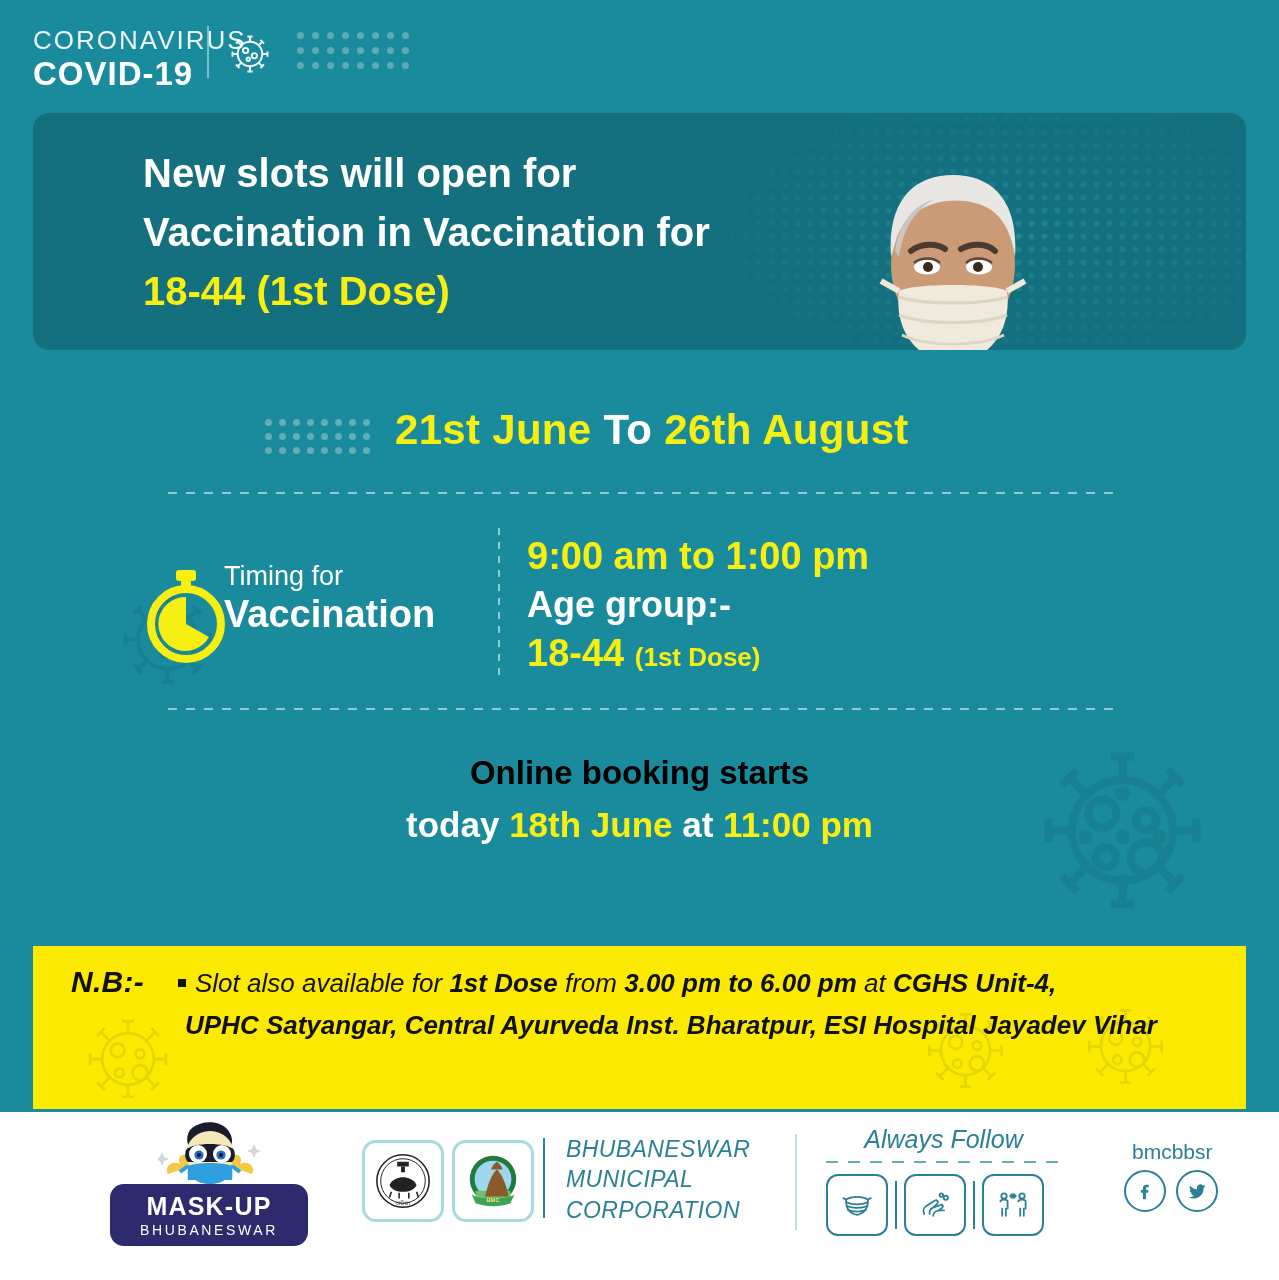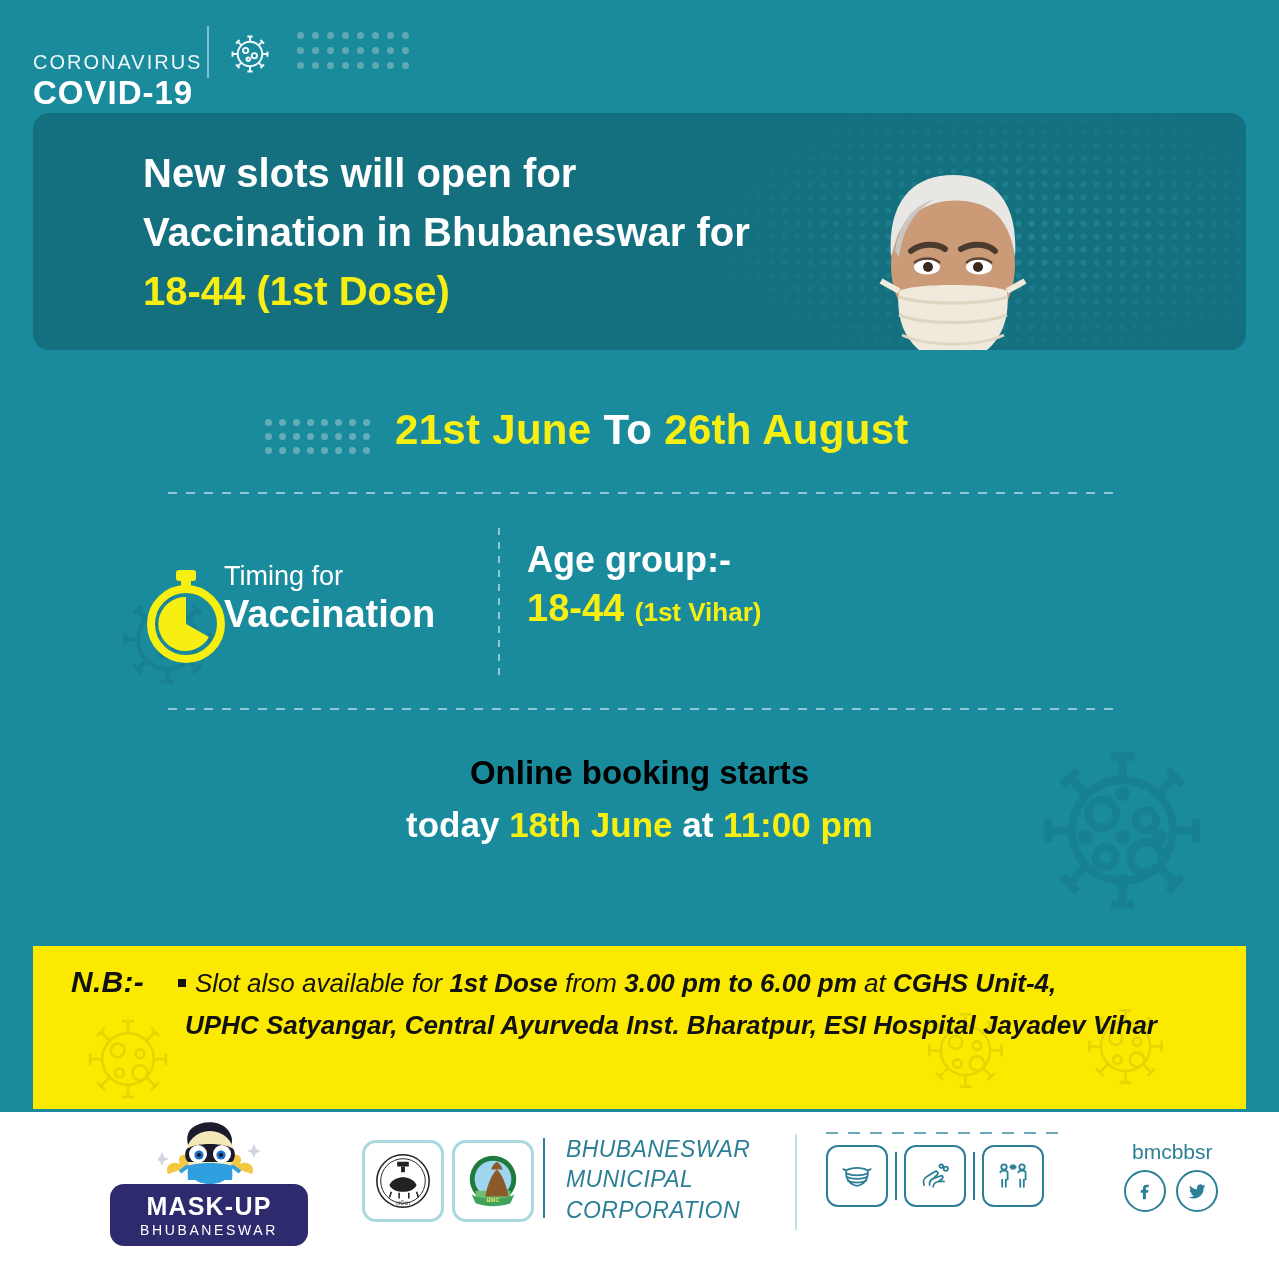--- a/index.html
+++ b/index.html
@@ -7,21 +7,21 @@
     width:1279px;height:1280px;
     font-family:"Liberation Sans", sans-serif;
     background:#1b8c9b;
     overflow:hidden;
   }
   .poster{position:relative;width:1279px;height:1280px;background:#1a8b9d;overflow:hidden;}
 
   
   .topbar{position:absolute;left:0;top:0;width:1279px;height:110px;}
   .cv-wrap{position:absolute;left:33px;top:27px;color:#ffffff;line-height:1;}
-  .cv-small{font-size:20px;letter-spacing:2.0px;font-weight:400;color:#eaf6f7;margin-top:25px;}
+  .cv-small{font-size:26px;letter-spacing:2.0px;font-weight:400;color:#eaf6f7;}
   .cv-big{font-size:33px;letter-spacing:1px;font-weight:700;margin-top:4px;color:#ffffff;}
   .cv-divider{position:absolute;left:207px;top:26px;width:2px;height:52px;background:#8fc9d1;opacity:.85;}
   .virus-top{position:absolute;left:222px;top:26px;width:56px;height:56px;opacity:.95;}
   .dotgrid{position:absolute;left:297px;top:32px;width:112px;height:44px;}
   .dotgrid i{position:absolute;width:7px;height:7px;border-radius:50%;background:#5fa9b5;}
 
   
   .headcard{
     position:absolute;left:33px;top:113px;width:1213px;height:237px;
     background:#14707f;border-radius:16px;overflow:hidden;
@@ -174,21 +174,21 @@
         </radialGradient>
         <mask id="m1">
             <rect width="520" height="237" fill="url(#fade)"></rect>
           </mask>
       </defs>
       <rect width="520" height="237" fill="url(#ht)" mask="url(#m1)"></rect>
     </svg>
 
     <div class="headtext">
       <div class="hl">New slots will open for</div>
-      <div class="hl2"><span class="y">Vaccination</span><span> in Bhubaneswar for</span></div>
+      <div class="hl2"><span class="y">Vaccination</span><span> in Vaccination for</span></div>
       <div class="hl3">18-44 (1st Dose)</div>
     </div>
 
     <svg class="portrait" viewBox="0 0 300 318">
       <defs>
           <clipPath id="pc">
             <rect x="0" y="0" width="300" height="318"></rect>
           </clipPath>
         </defs>
       <g clip-path="url(#pc)">
@@ -273,22 +273,23 @@
       <rect x="41" y="11" width="10" height="9" fill="#f7ee12"></rect>
       <circle cx="46" cy="56" r="35" fill="none" stroke="#f7ee12" stroke-width="8"></circle>
       <path d="M46 56 L46 29 A27 27 0 1 0 69 69 Z" fill="#f7ee12"></path>
     </svg>
     <div class="timinglabel">
       <div class="tl1">Timing for</div>
       <div class="tl2">Vaccination</div>
     </div>
     <div class="vbar"></div>
     <div class="timingval">
+      <div class="tv1">9:00 am to 1:00 pm</div>
       <div class="tv2">Age group:-</div>
-      <div class="tv3"><span>18-44</span> <small>(1st Vihar)</small></div>
+      <div class="tv3"><span>18-44</span> <small>(1st Dose)</small></div>
     </div>
   </div>
 
   <div class="dash d2"></div>
 
   <svg class="vwm-right" viewBox="0 0 64 64">
     <g fill="none" stroke="#15788a" stroke-width="2.4" stroke-linejoin="round">
       <circle cx="32" cy="32" r="15"></circle>
       <path d="M32 17v-7M28.5 10h7M32 47v7M28.5 54h7M17 32h-7M10 28.5v7M47 32h7M54 28.5v7"></path>
       <path d="M21.4 21.4l-5-5M14 18.5l4.5-4.5M42.6 42.6l5 5M50 45.5l-4.5 4.5M42.6 21.4l5-5M50 18.5l-4.5-4.5M21.4 42.6l-5 5M14 45.5l4.5 4.5"></path>
@@ -403,20 +404,21 @@
     </div>
     <div class="bmcsep"></div>
     <div class="bmctext">
       <div>BHUBANESWAR</div>
       <div>MUNICIPAL</div>
       <div>CORPORATION</div>
     </div>
 
     <div class="afsep"></div>
     <div class="alwaysblk">
+      <div class="af-title">Always Follow</div>
       <div class="af-dash"></div>
       <div class="af-icons">
         <div class="af-box">
           <svg viewBox="0 0 40 40" width="36" height="36">
             <g fill="none" stroke="#2b7f96" stroke-width="2" stroke-linejoin="round">
               <path d="M8 14 C14 10 26 10 32 14 C33 24 27 30 20 31 C13 30 7 24 8 14 Z"></path>
               <path d="M8 17 C15 20 25 20 32 17"></path>
               <path d="M8 21 C15 24 25 24 32 21"></path>
               <path d="M9 25 C16 28 24 28 31 25"></path>
               <path d="M8 14 L4 12 M32 14 L36 12"></path>

